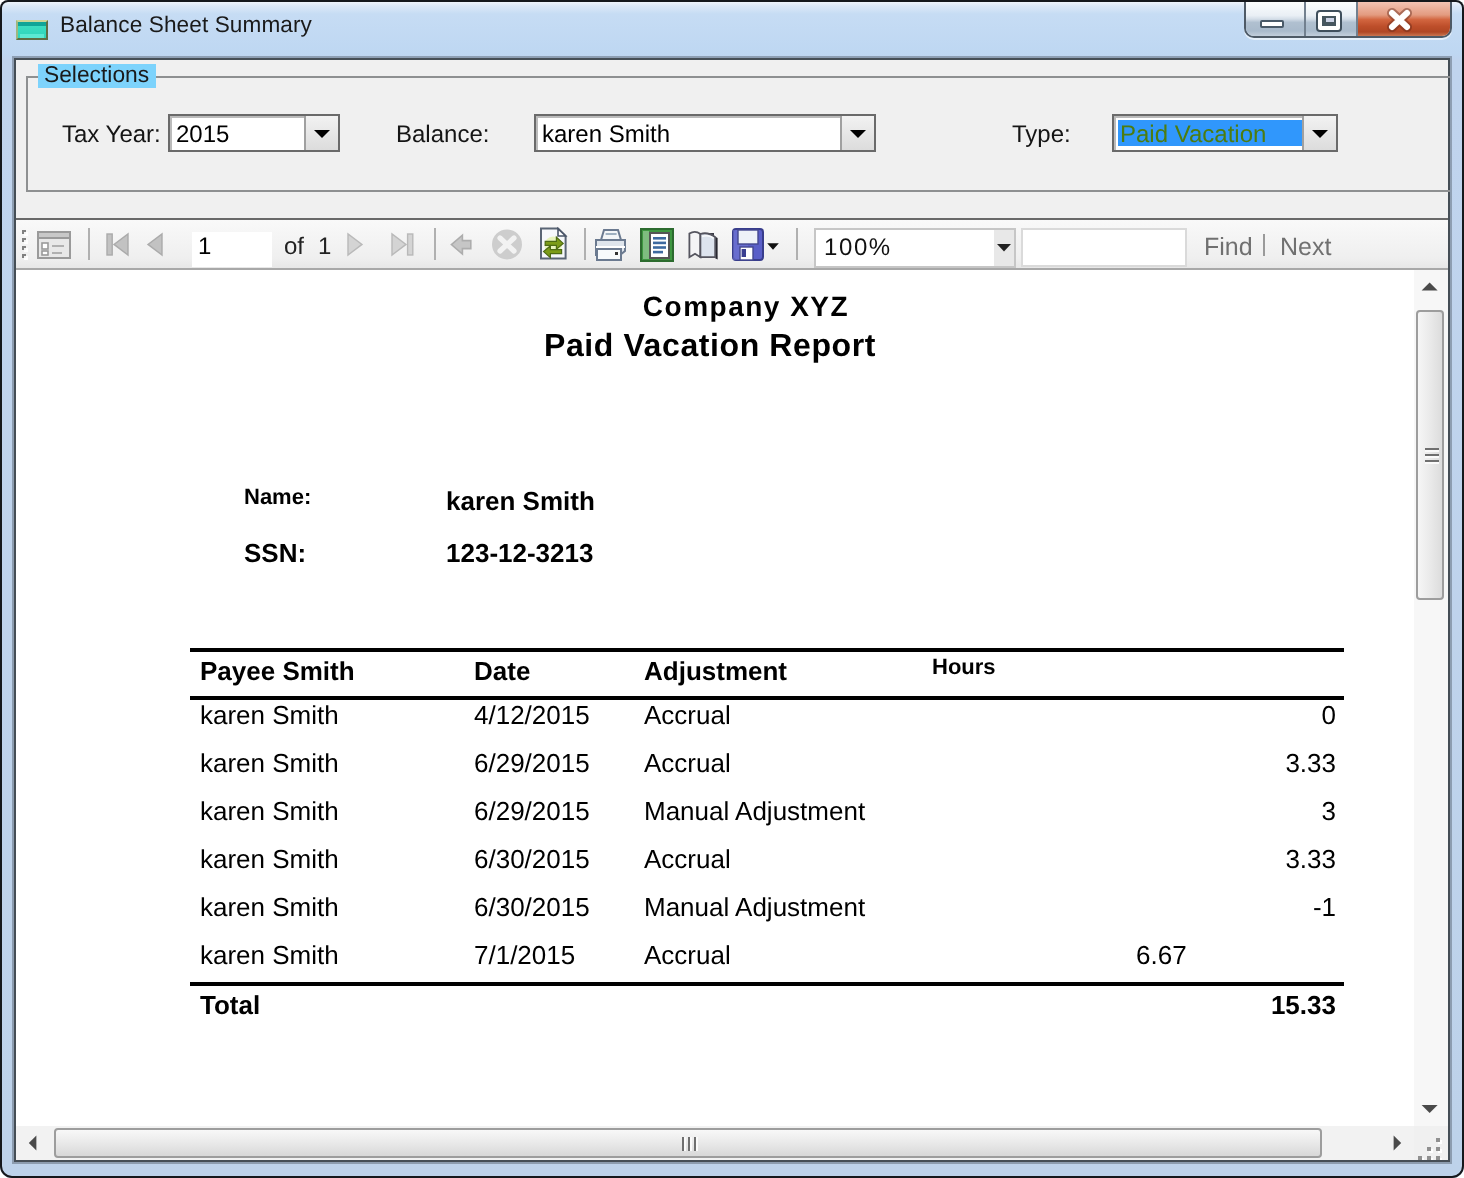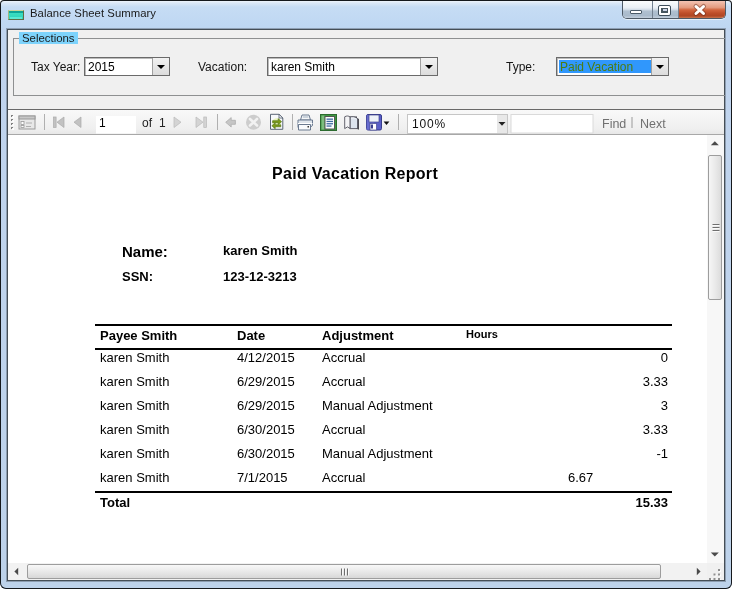--- a/index.html
+++ b/index.html
@@ -78,21 +78,21 @@
   <div id="client">
 
     <div id="grp">
         <div id="grplabel">Selections</div>
       </div>
     <div class="lbl" style="left:23px;top:30px;">Tax Year:</div>
     <div class="combo" style="left:76px;top:27px;width:86px;">
         <span class="txt">2015</span>
         <span class="btn"></span>
       </div>
-    <div class="lbl" style="left:190px;top:30px;">Vacation:</div>
+    <div class="lbl" style="left:190px;top:30px;">Balance:</div>
     <div class="combo" style="left:259px;top:27px;width:171px;">
         <span class="txt">karen Smith</span>
         <span class="btn"></span>
       </div>
     <div class="lbl" style="left:498px;top:30px;">Type:</div>
     <div class="combo" style="left:548px;top:27px;width:113px;">
       <span style="position:absolute;left:2px;top:2px;right:17.5px;bottom:2px;background:#3097fc;"></span>
       <span class="txt" style="color:#4d7c0f;z-index:2;">Paid Vacation</span>
         <span class="btn"></span>
       </div>
@@ -201,22 +201,23 @@
         <path d="M490.5 12 L497.5 12 L494 15.8 Z" fill="#222"></path>
 
         <rect x="503" y="4.5" width="82" height="18.5" fill="#fff" stroke="#dadada"></rect>
         <text x="594" y="17.5" font-size="12.5" fill="#707070">Find</text>
         <rect x="623.5" y="7" width="1" height="11" fill="#9a9a9a"></rect>
         <text x="632" y="17.5" font-size="12.5" fill="#707070">Next</text>
       </svg>
     </div>
 
     <div id="report">
+      <div class="rpt" style="left:265px;top:10px;width:200px;text-align:center;font-size:14px;font-weight:bold;letter-spacing:.75px;">Company XYZ</div>
       <div class="rpt" style="left:247px;top:30px;width:200px;text-align:center;font-size:16px;font-weight:bold;letter-spacing:.3px;">Paid Vacation Report</div>
-      <div class="rpt" style="left:114px;top:108px;font-size:15px;font-weight:bold;">Name:</div>
+      <div class="rpt" style="left:114px;top:108px;font-size:11px;font-weight:bold;">Name:</div>
       <div class="rpt" style="left:215px;top:108px;font-size:13px;font-weight:bold;">karen Smith</div>
       <div class="rpt" style="left:114px;top:134px;font-size:13px;font-weight:bold;">SSN:</div>
       <div class="rpt" style="left:215px;top:134px;font-size:13px;font-weight:bold;">123-12-3213</div>
 
       <div class="line" style="left:87px;top:189px;width:577px;height:2px;"></div>
       <div class="line" style="left:87px;top:213px;width:577px;height:1.5px;"></div>
       <div class="line" style="left:87px;top:356px;width:577px;height:2px;"></div>
 
       <div class="rpt" style="left:92px;top:193px;font-size:13px;font-weight:bold;">Payee Smith</div>
       <div class="rpt" style="left:229px;top:193px;font-size:13px;font-weight:bold;">Date</div>

